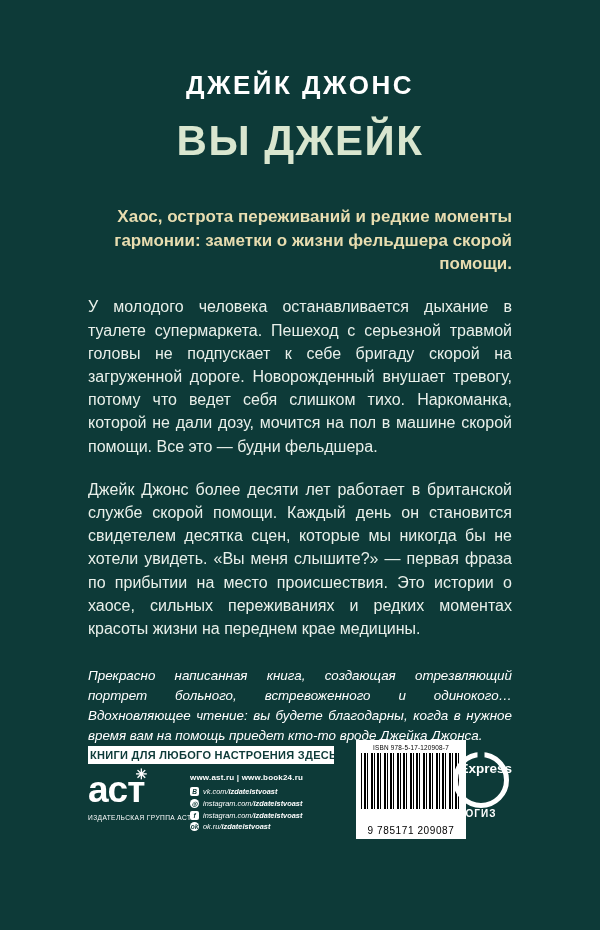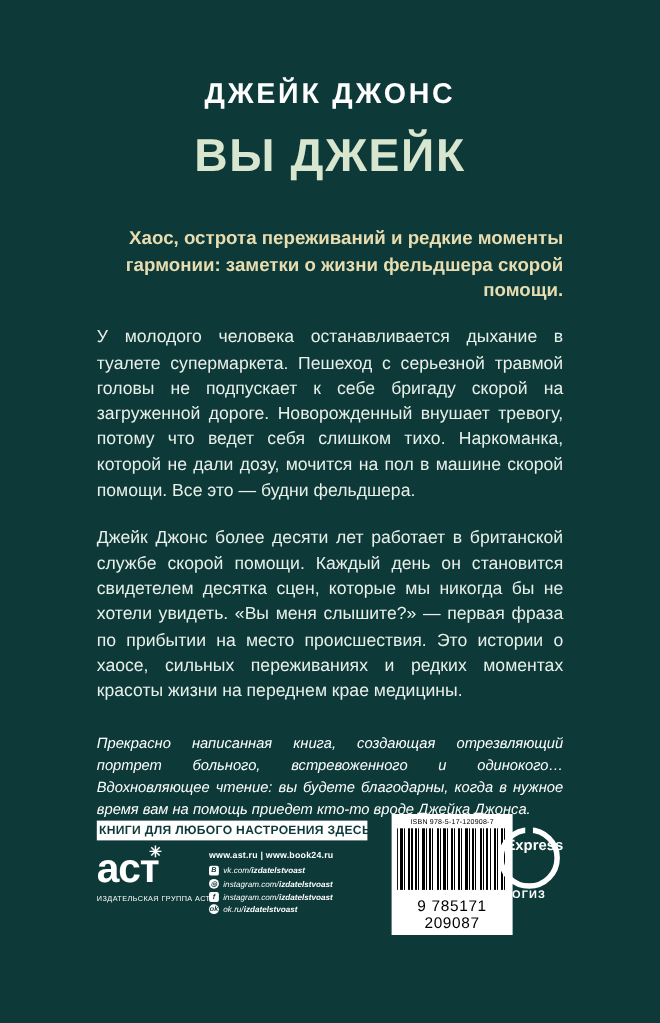--- a/index.html
+++ b/index.html
@@ -191,25 +191,25 @@
     height: 56px;
     width: 100%;
     background:
       repeating-linear-gradient(to right,
         #000 0px, #000 1px, #fff 1px, #fff 3px,
         #000 3px, #000 5px, #fff 5px, #fff 6px,
         #000 6px, #000 7px, #fff 7px, #fff 10px,
         #000 10px, #000 12px, #fff 12px, #fff 13px);
   }
   .isbn-bottom {
-    font-size: 14px;
+    font-size: 10px;
     color: #000;
     text-align: center;
     letter-spacing: 0.6px;
-    margin-top: 6px;
+    margin-top: 16px;
     font-family: "Liberation Sans", sans-serif;
   }
 
   
   .ogiz {
     position: absolute;
     right: 0;
     top: 6px;
     width: 62px;
     text-align: center;

